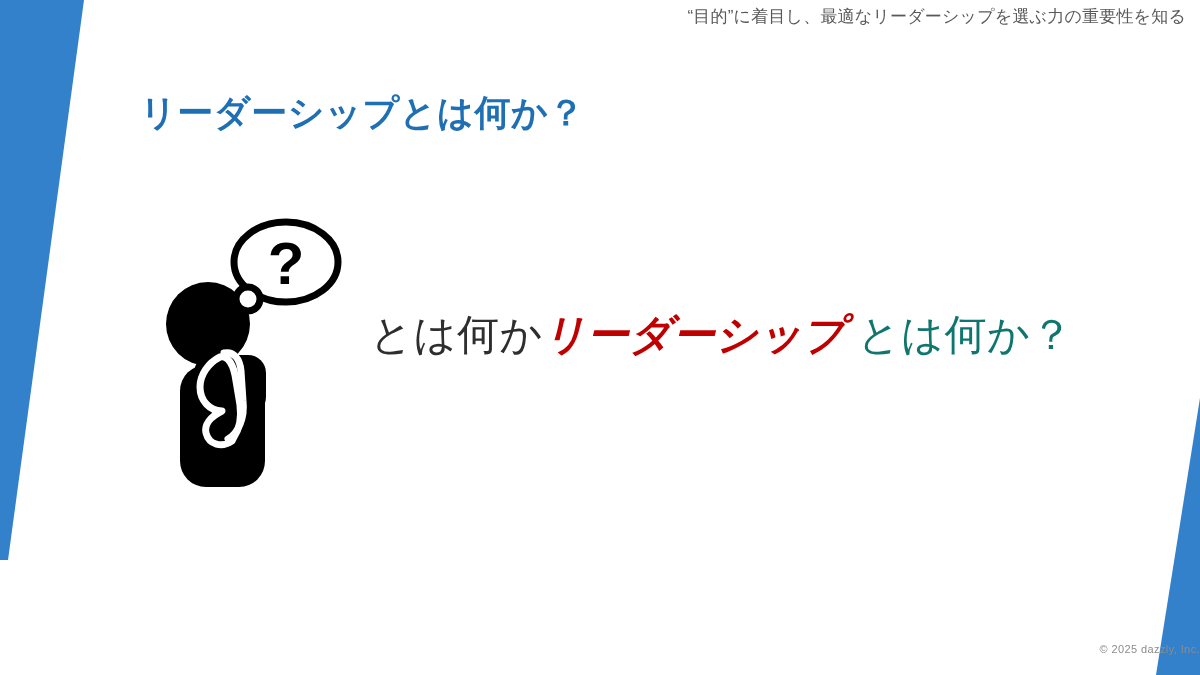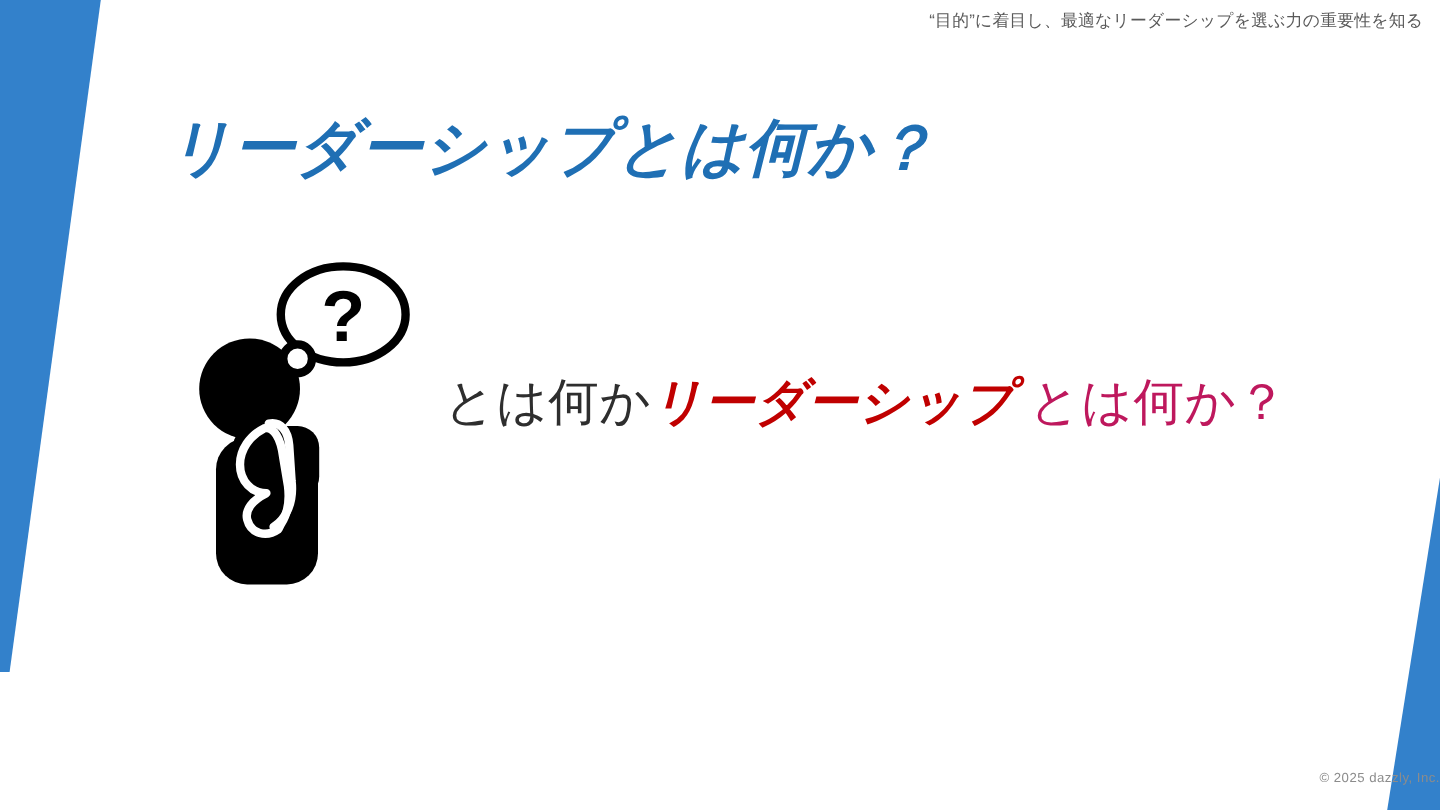--- a/index.html
+++ b/index.html
@@ -28,58 +28,57 @@
     width: 1200px;
     height: 675px;
     pointer-events: none;
   }
 
   
   .header-note {
     position: absolute;
     top: 8px;
     right: 14px;
-    font-size: 14px;
+    font-size: 17px;
     line-height: 18px;
     color: #595959;
     letter-spacing: 0.2px;
     white-space: nowrap;
   }
 
   
   .slide-title {
     position: absolute;
     left: 140px;
     top: 62px;
-    font-size: 52px;
+    font-size: 36px;
     line-height: 54px;
     color: #1F6FB4;
     letter-spacing: 0.5px;
     white-space: nowrap;
-    font-style: italic;
   }
 
   
   .statement {
     position: absolute;
     left: 370px;
     top: 305px;
     font-size: 42px;
     line-height: 60px;
     color: #2e2e2e;
     white-space: nowrap;
     letter-spacing: 0.5px;
   }
   .statement .hl {
     color: #C00000;
     font-weight: 700;
     font-style: italic;
   }
   .statement .tail {
-    color: #be185d;
+    color: #0f766e;
     font-weight: 400;
   }
 
   
   .thinker {
     position: absolute;
     left: 160px;
     top: 205px;
     width: 200px;
     height: 290px;

